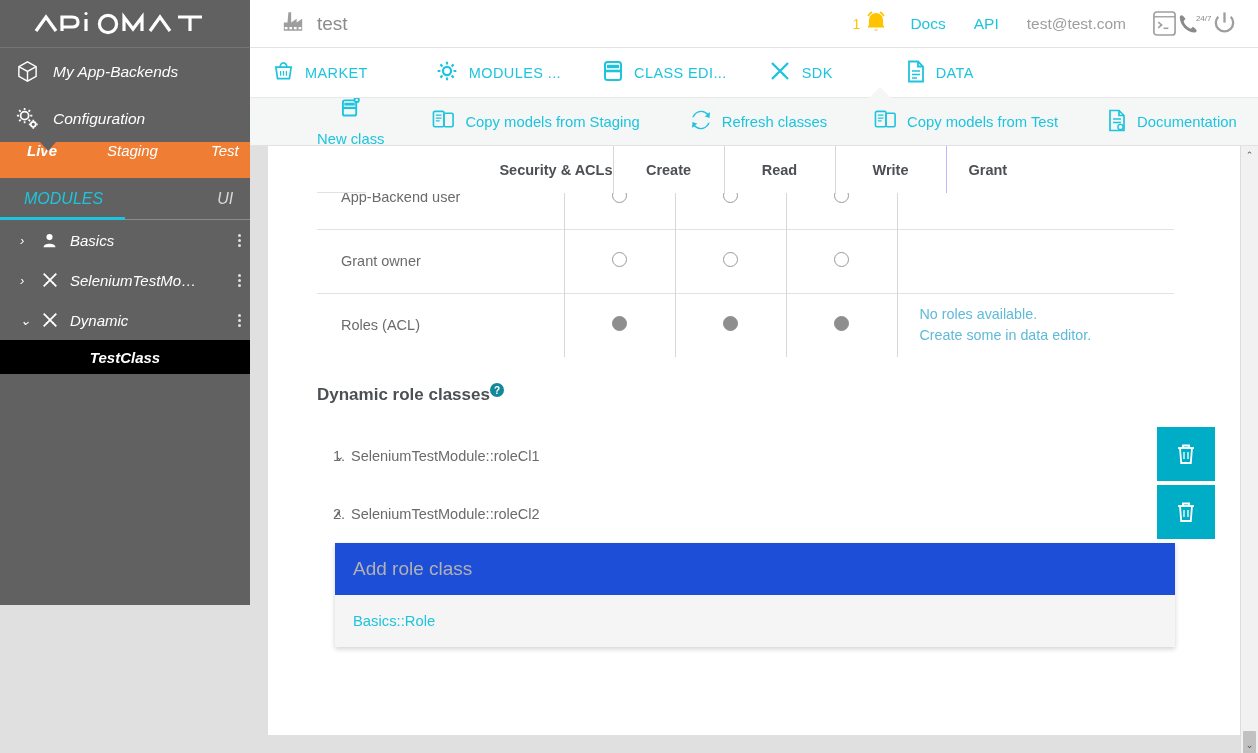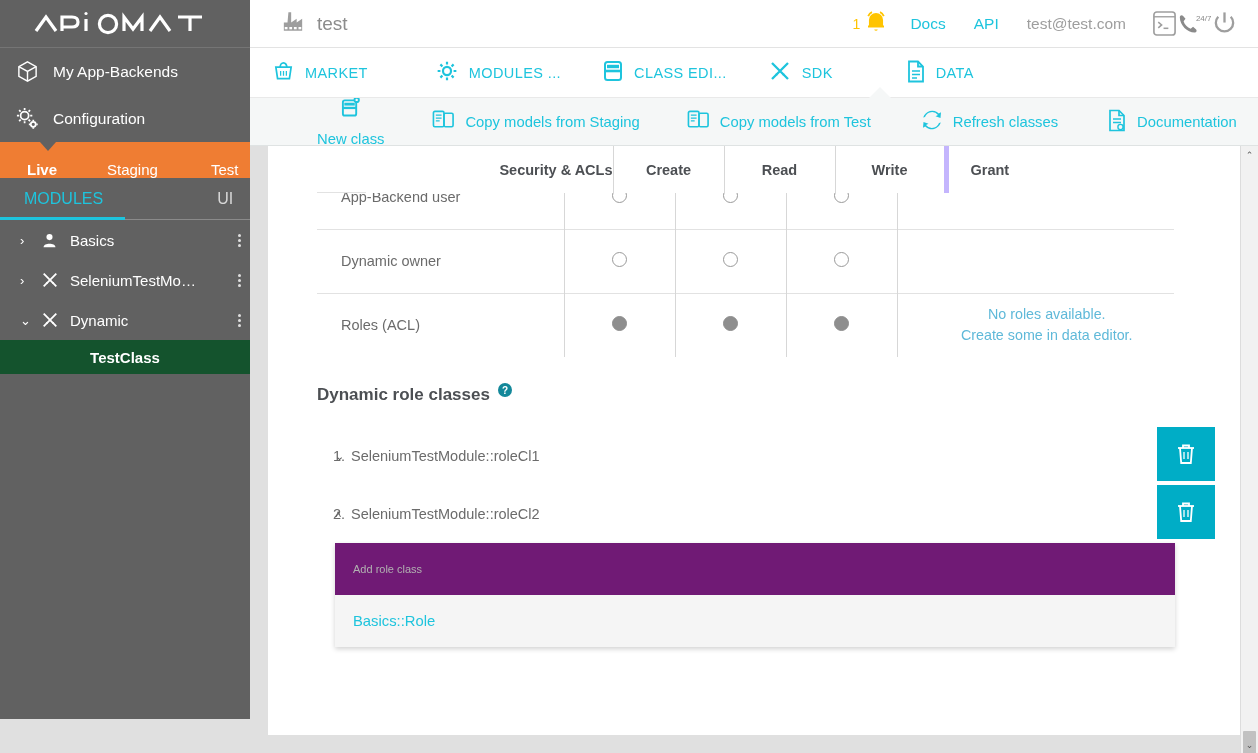--- a/index.html
+++ b/index.html
@@ -6,41 +6,42 @@
   html, body {
     width: 1258px; height: 753px;
     font-family: "Liberation Sans", sans-serif;
     background: #e0e0e0;
     overflow: hidden;
   }
   .app { position: relative; width: 1258px; height: 753px; display: flex; }
 
   
   .sidebar {
-    width: 250px; height: 719px;
+    width: 250px; height: 605px;
     background: #616161;
     color: #fff;
     flex: 0 0 250px;
     position: relative;
     z-index: 5;
+    font-style: italic;
   }
   .logo-area {
     height: 48px;
     display: flex; align-items: center; justify-content: center;
     border-bottom: 1px solid #757575;
   }
   .logo-svg { display:block; }
   .side-nav-item {
     height: 47px; display: flex; align-items: center;
     padding-left: 14px; gap: 13px;
     font-size: 15.5px; color: #fff; cursor: pointer;
   }
   .side-nav-item .ic { width: 26px; display:flex; align-items:center; justify-content:center; }
   .env-bar {
-    height: 36px; background: #ef7d33; display: flex; align-items: flex-end;
+    height: 36px; background: #ef7d33; display: flex; align-items: flex-start;
     position: relative;
   }
   .env-bar .env {
     font-size: 15px; color: #ffffff; cursor: pointer;
     padding: 0 10px;
   }
   .env-bar .env.active { font-weight: bold; }
   .env-live { margin-left: 17px; }
   .env-staging { margin-left: 30px; }
   .env-test { margin-left: 33px; }
@@ -72,21 +73,21 @@
     font-size: 15px; color: #fff; cursor: pointer;
     padding-left: 20px; gap: 9px;
   }
   .tree-item .chev { width: 12px; font-size: 13px; color: #fff; }
   .tree-item .ticon { width: 20px; display:flex; align-items:center; }
   .tree-item .tlabel { flex: 1; white-space: nowrap; overflow: hidden; text-overflow: ellipsis; max-width: 150px;}
   .tree-item .kebab { width: 22px; text-align: center; font-size: 14px; color: #e8e8e8; letter-spacing: 0; line-height: 4px;}
   .kebab span { display:block; width:3px;height:3px;border-radius:50%;background:#e0e0e0;margin:2px auto;}
   .tree-child {
     height: 34px; display: flex; align-items: center; justify-content: center;
-    background: #14532d; font-size: 15px; font-weight: bold; color: #fff;
+    background: #000000; font-size: 15px; font-weight: bold; color: #fff;
     cursor: pointer;
   }
 
   
   .main {
     flex: 1; height: 753px; background: #e0e0e0; position: relative;
     display: flex; flex-direction: column;
   }
   .topbar {
     height: 48px; background: #ffffff; display: flex; align-items: center;
@@ -151,32 +152,32 @@
   }
   .card-inner { position: relative; width: 100%; height: 100%; }
 
   table.acl { border-collapse: collapse; width: 857px; margin-left: 49px; table-layout: fixed; }
   table.acl th {
     font-size: 14.5px; color: #4c4f53; font-weight: bold; text-align: right;
     padding: 0; height: 47px; background: #fff;
   }
   table.acl th.c-name { padding-left: 24px; width: 247px; }
   table.acl th.c-perm { text-align: center; width: 111px; border-left: 1px solid #d7d7d7;}
-  table.acl th.c-grant { text-align: left; padding-left: 22px; border-left: 5px solid #c4b5fd; width: 277px;}
+  table.acl th.c-grant { text-align: left; padding-left: 22px; border-left: 1px solid #c4b5fd; width: 277px;}
   table.acl td {
     font-size: 14.5px; color: #6b6b6b; height: 64px; vertical-align: middle;
     border-top: 1px solid #e2e2e2;
   }
   table.acl td.c-name { padding-left: 24px; }
   table.acl td.c-perm { text-align: center; border-left: 1px solid #d7d7d7;}
   table.acl td.c-grant { padding-left: 22px; border-left: 1px solid #d7d7d7; line-height: 21px; }
   .radio { display:inline-block; width: 15px; height: 15px; border-radius: 50%;
            border: 1.6px solid #9a9a9a; background: transparent; cursor: pointer; }
   .radio.filled { background: #8e8e8e; border-color: #8e8e8e; }
-  .grant-link { color: #5fb9d9; font-size: 14.3px; cursor: pointer; display:block;text-align:center;}
+  .grant-link { color: #5fb9d9; font-size: 14.3px; cursor: pointer; display:block;}
 
   
   .sticky-head {
     position: absolute; left: 49px; top: 0; width: 857px; height: 47px;
     background: #ffffff; z-index: 4;
     border-bottom: 1px solid #e2e2e2;
     pointer-events: none;
   }
 
   .scroller { position: absolute; inset: 0; overflow: hidden; }
@@ -185,21 +186,21 @@
   .restrict-row {
     margin-left: 49px; width: 857px; height: 70px; display: flex; align-items: center;
   }
   .restrict-label { font-size: 14.5px; color: #6b6b6b; padding-left: 24px; width: 247px;}
   .restrict-box-cell { width: 111px; display: flex; justify-content: center; }
   .checkbox { width: 19px; height: 19px; border: 1.6px solid #b0b0b0; background: #fff; cursor: pointer; }
 
   .section-title {
     margin-left: 49px; margin-top: 28px;
     font-size: 17px; font-weight: bold; color: #4c4f53;
-    display: inline-flex; align-items: flex-start; gap: 8px;
+    display: inline-flex; align-items: flex-start; gap: 0;
   }
   .help-badge {
     width: 14px; height: 14px; border-radius: 50%; background: #13889a;
     color: #fff; font-size: 10px; font-weight: bold;
     display: inline-flex; align-items: center; justify-content: center;
     margin-top: -2px; cursor: pointer;
   }
 
   .role-row {
     position: relative; margin-left: 49px; width: 857px; height: 58px;
@@ -216,21 +217,21 @@
   }
   .role-row.r2 .del-btn { top: 0; }
 
   .dropdown {
     margin-left: 67px; width: 840px;
     background: #f5f5f5;
     box-shadow: 0 2px 5px rgba(0,0,0,0.18);
   }
   .dd-head {
     height: 52px; display: flex; align-items: center; padding-left: 18px;
-    font-size: 11px; color: #b1b1b1; background: #701a75; cursor: text;
+    font-size: 19px; color: #b1b1b1; background: #1d4ed8; cursor: text;
   }
   .dd-opt {
     height: 52px; display: flex; align-items: center; padding-left: 18px;
     font-size: 14.8px; color: #1ec4dd; background: #f5f5f5; cursor: pointer;
   }
 
   
   .vscroll {
     position: absolute; right: 0; top: 0; width: 18px; bottom: 0;
     background: #f1f1f1; border-left: 1px solid #dcdcdc; z-index: 10;
@@ -474,38 +475,38 @@
       <div class="subitem s-staging">
         <span>
           <svg width="23" height="22" viewBox="0 0 24 22" fill="none" stroke="#1ec4dd" stroke-width="1.7">
             <rect x="1.5" y="2" width="11" height="16" rx="1.5"></rect>
             <path d="M4 6 h6 M4 9 h6 M4 12 h4" stroke-width="1.3"></path>
             <rect x="12.5" y="4" width="9.5" height="14" rx="1.5"></rect>
           </svg>
         </span>
         <span>Copy models from Staging</span>
       </div>
+      <div class="subitem s-refresh">
+        <span>
+          <svg width="22" height="22" viewBox="0 0 22 22" fill="#1ec4dd">
+            <path d="M4 8 A7.5 7.5 0 0 1 17 6 l-2.5 1.2 L19.5 9 L20 3.2 L17.8 4.4 A9.5 9.5 0 0 0 2.2 8.4 Z"></path>
+            <path d="M18 14 A7.5 7.5 0 0 1 5 16 l2.5-1.2 L2.5 13 L2 18.8 l2.2-1.2 A9.5 9.5 0 0 0 19.8 13.6 Z"></path>
+          </svg>
+        </span>
+        <span>Refresh classes</span>
+      </div>
       <div class="subitem s-test">
         <span>
           <svg width="23" height="22" viewBox="0 0 24 22" fill="none" stroke="#1ec4dd" stroke-width="1.7">
             <rect x="1.5" y="2" width="11" height="16" rx="1.5"></rect>
             <path d="M4 6 h6 M4 9 h6 M4 12 h4" stroke-width="1.3"></path>
             <rect x="12.5" y="4" width="9.5" height="14" rx="1.5"></rect>
           </svg>
         </span>
         <span>Copy models from Test</span>
-      </div>
-      <div class="subitem s-refresh">
-        <span>
-          <svg width="22" height="22" viewBox="0 0 22 22" fill="#1ec4dd">
-            <path d="M4 8 A7.5 7.5 0 0 1 17 6 l-2.5 1.2 L19.5 9 L20 3.2 L17.8 4.4 A9.5 9.5 0 0 0 2.2 8.4 Z"></path>
-            <path d="M18 14 A7.5 7.5 0 0 1 5 16 l2.5-1.2 L2.5 13 L2 18.8 l2.2-1.2 A9.5 9.5 0 0 0 19.8 13.6 Z"></path>
-          </svg>
-        </span>
-        <span>Refresh classes</span>
       </div>
       <div class="subitem s-doc">
         <span>
           <svg width="19" height="23" viewBox="0 0 19 23" fill="none" stroke="#1ec4dd" stroke-width="1.7">
             <path d="M2 1.5 h9 l5 5 v15 H2 Z"></path>
             <path d="M11 1.5 v5 h5"></path>
             <path d="M5 10 h8 M5 13.5 h8" stroke-width="1.3"></path>
             <circle cx="12.5" cy="18" r="2.6" stroke-width="1.4"></circle>
           </svg>
         </span>
@@ -531,21 +532,21 @@
                 </thead>
                 <tbody>
                   <tr>
                     <td class="c-name">App-Backend user</td>
                     <td class="c-perm"><span class="radio"></span></td>
                     <td class="c-perm"><span class="radio"></span></td>
                     <td class="c-perm"><span class="radio"></span></td>
                     <td class="c-grant"></td>
                   </tr>
                   <tr>
-                    <td class="c-name">Dynamic owner</td>
+                    <td class="c-name">Grant owner</td>
                     <td class="c-perm"><span class="radio"></span></td>
                     <td class="c-perm"><span class="radio"></span></td>
                     <td class="c-perm"><span class="radio"></span></td>
                     <td class="c-grant"></td>
                   </tr>
                   <tr>
                     <td class="c-name">Roles (ACL)</td>
                     <td class="c-perm"><span class="radio filled"></span></td>
                     <td class="c-perm"><span class="radio filled"></span></td>
                     <td class="c-perm"><span class="radio filled"></span></td>

